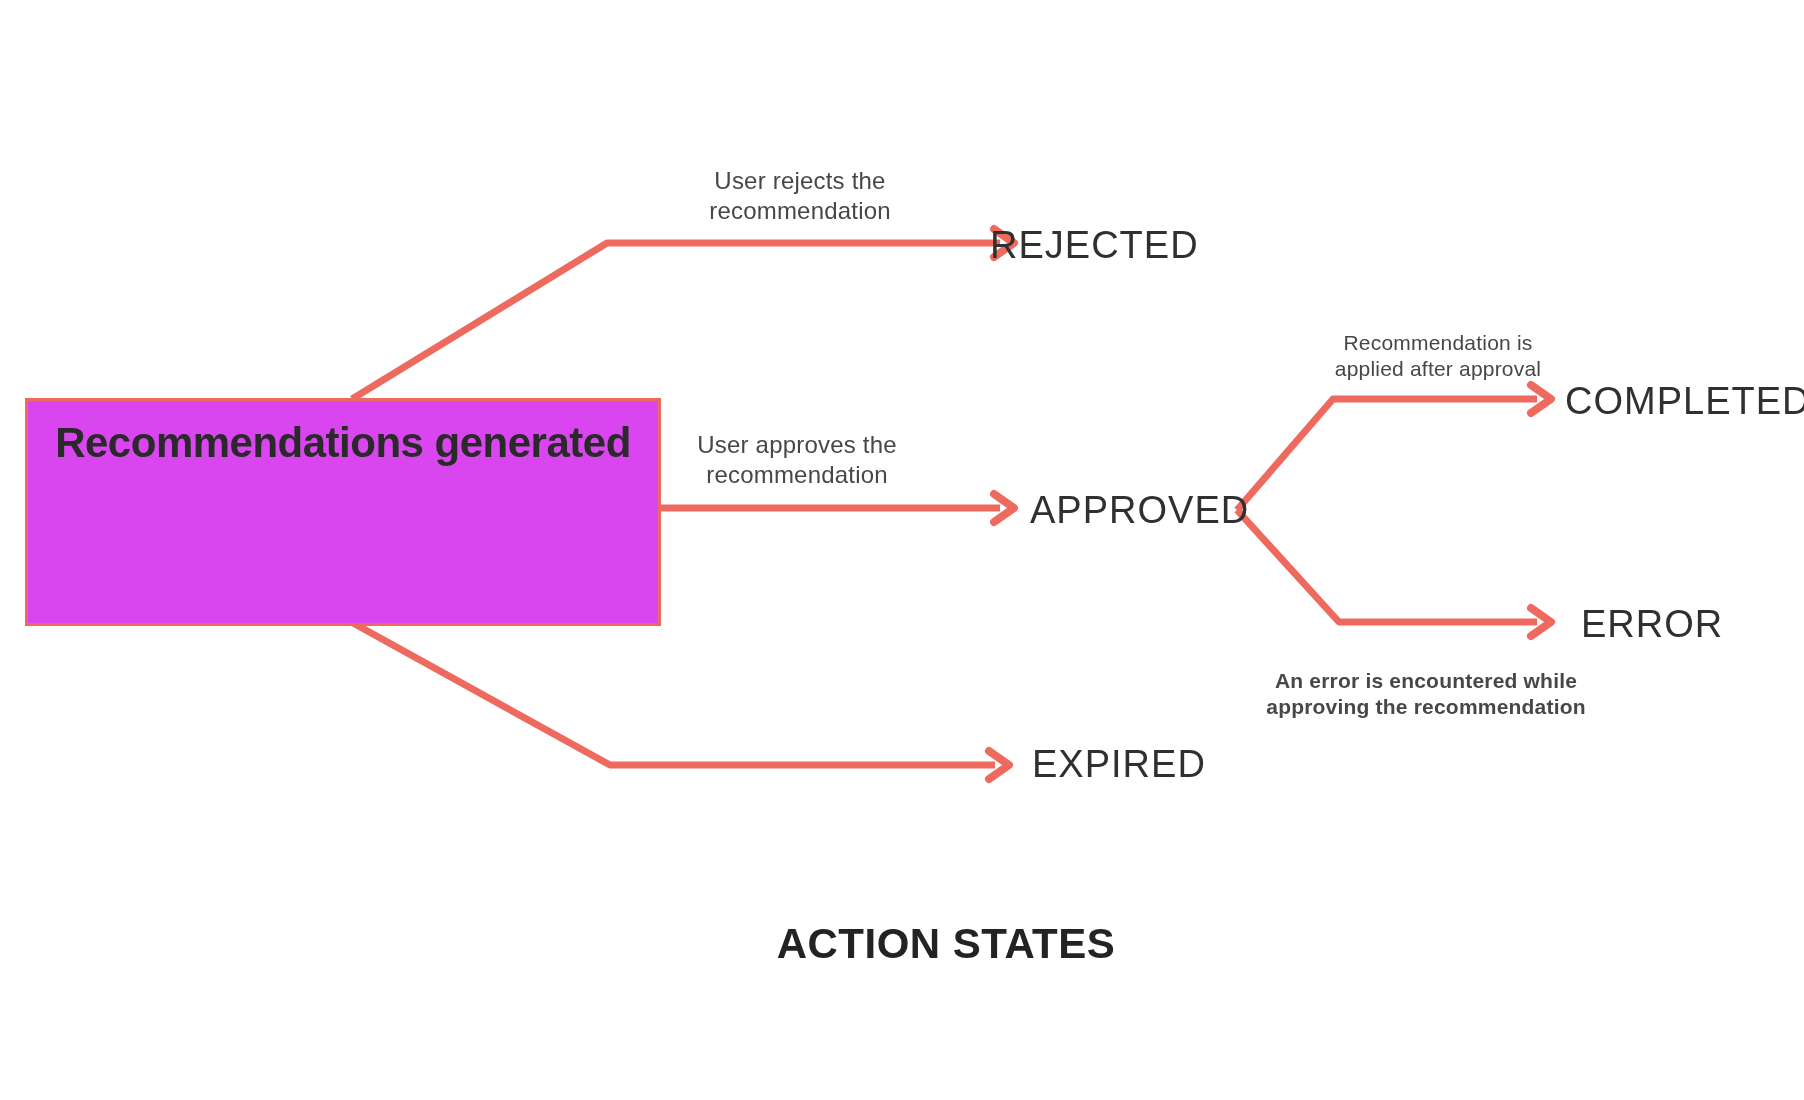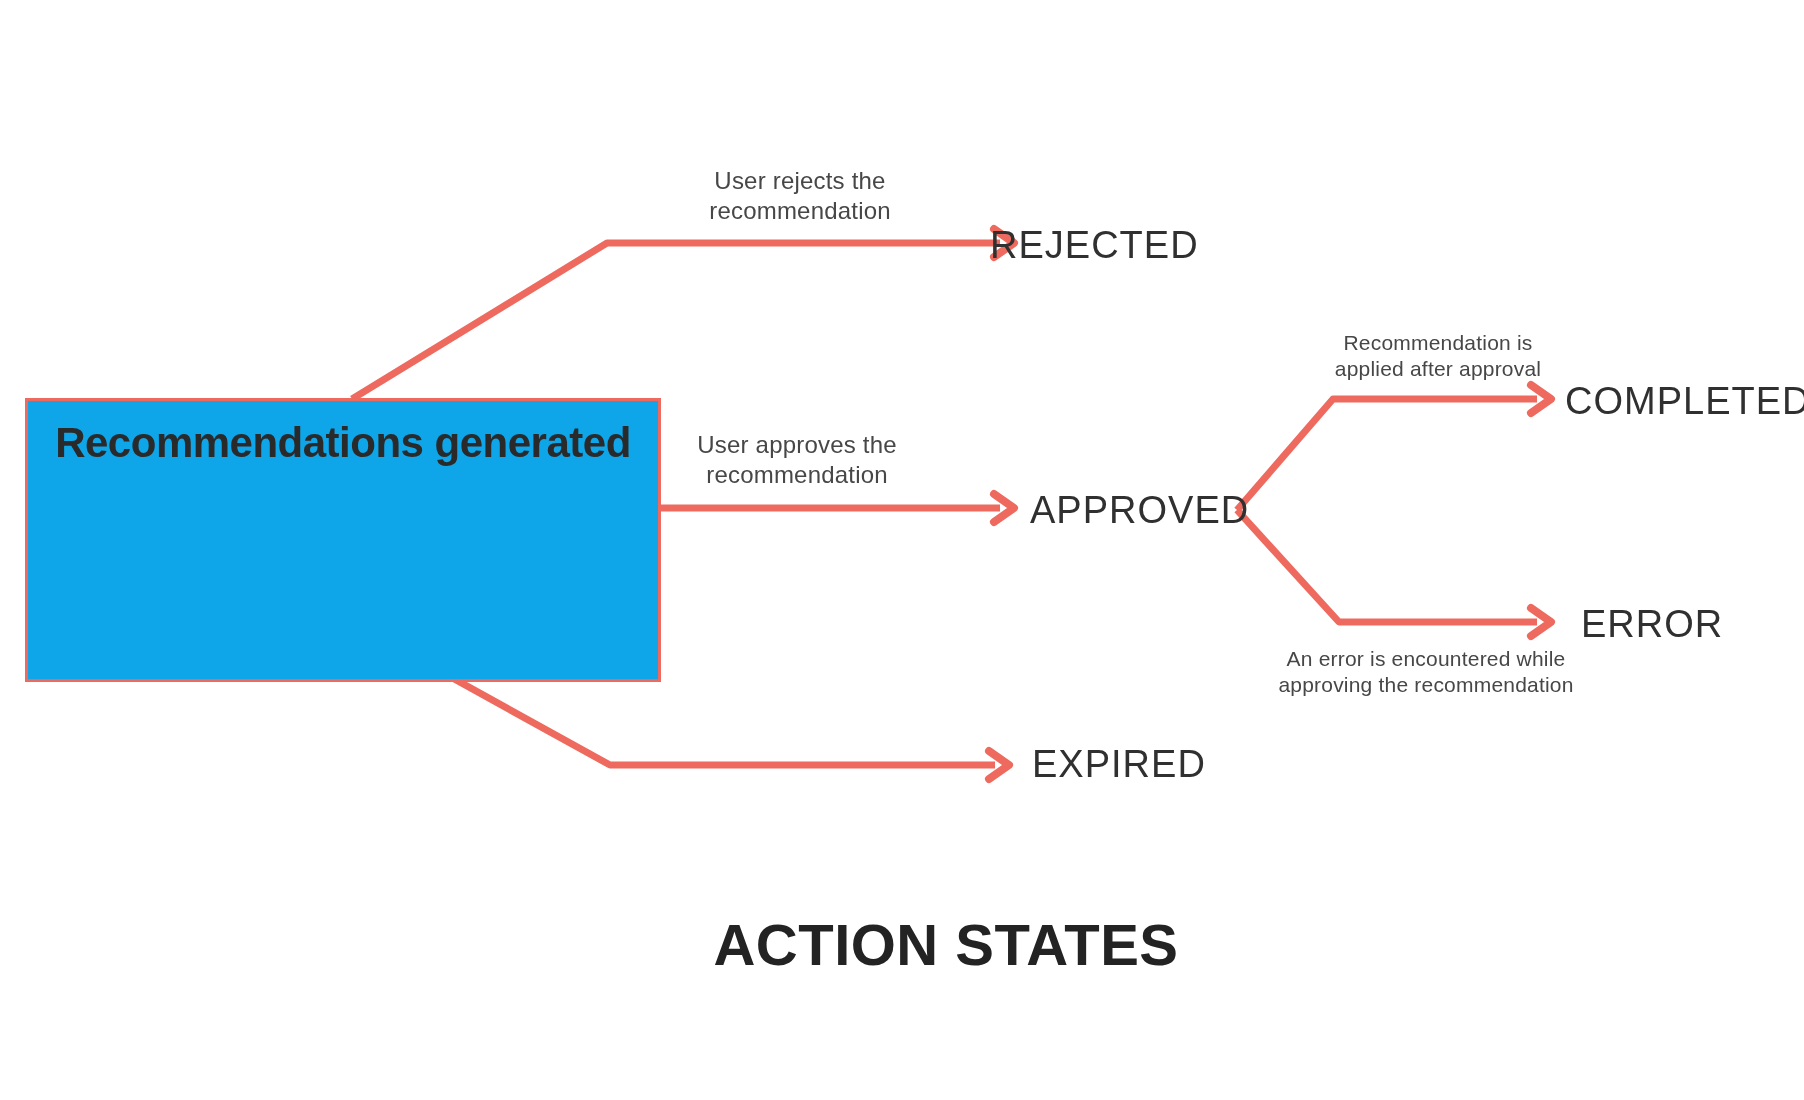--- a/index.html
+++ b/index.html
@@ -12,24 +12,24 @@
     font-family: "Liberation Sans", "DejaVu Sans", sans-serif;
     overflow: hidden;
   }
   #edges-svg { position: absolute; inset: 0; }
   .edge  { stroke: var(--accent); fill: none; stroke-width: 7; stroke-linejoin: round; }
   .head  { stroke: var(--accent); fill: none; stroke-width: 8; stroke-linecap: round; stroke-linejoin: round; }
 
   .source-box {
     position: absolute;
     left: 25px; top: 398px;
-    width: 636px; height: 284px;
+    width: 636px; height: 228px;
     border: 3px solid var(--accent);
     box-sizing: border-box;
-    background: #0ea5e9;
+    background: #d946ef;
     display: flex; flex-direction: column; align-items: center;
     text-align: center;
   }
   .source-title {
     margin-top: 14px;
     font-size: 42px; font-weight: 700; line-height: 55px;
     color: #2a2a2a; letter-spacing: -0.5px;
   }
   .source-title span { display: block; }
   .source-subtitle {
@@ -51,21 +51,21 @@
     color: #474747; white-space: nowrap;
   }
   .edge-label span { display: block; text-align: center; }
   .edge-label.big   { font-size: 24px; line-height: 30px; letter-spacing: 0.2px; }
   .edge-label.small { font-size: 21px; line-height: 26px; letter-spacing: 0.2px; }
 
   .main-title {
     position: absolute;
     left: 946px; top: 944px;
     transform: translate(-50%, -50%);
-    font-size: 58px; font-weight: 800; color: #232323;
+    font-size: 42px; font-weight: 800; color: #232323;
     letter-spacing: 0.5px; white-space: nowrap;
   }
 </style>
 </head>
 <body>
 
 <div id="canvas">
 
   <svg id="edges-svg" width="1804" height="1100" viewBox="0 0 1804 1100">
     <g>
@@ -104,21 +104,21 @@
   <div class="edge-label big" style="left:797px; top:460px;">
     <span>User approves the</span>
     <span>recommendation</span>
   </div>
 
   <div class="edge-label small" style="left:1438px; top:356px;">
     <span>Recommendation is</span>
     <span>applied after approval</span>
   </div>
 
-  <div class="edge-label small" style="left:1426px; top:672px;">
+  <div class="edge-label small" style="left:1426px; top:694px;font-weight:bold;">
     <span>An error is encountered while</span>
     <span>approving the recommendation</span>
   </div>
 
 
   <div class="state-label" style="left:990px; top:245px;">REJECTED</div>
   <div class="state-label" style="left:1030px; top:510px;">APPROVED</div>
   <div class="state-label" style="left:1565px; top:401px;">COMPLETED</div>
   <div class="state-label" style="left:1581px; top:624px;">ERROR</div>
   <div class="state-label" style="left:1032px; top:764px;">EXPIRED</div>

